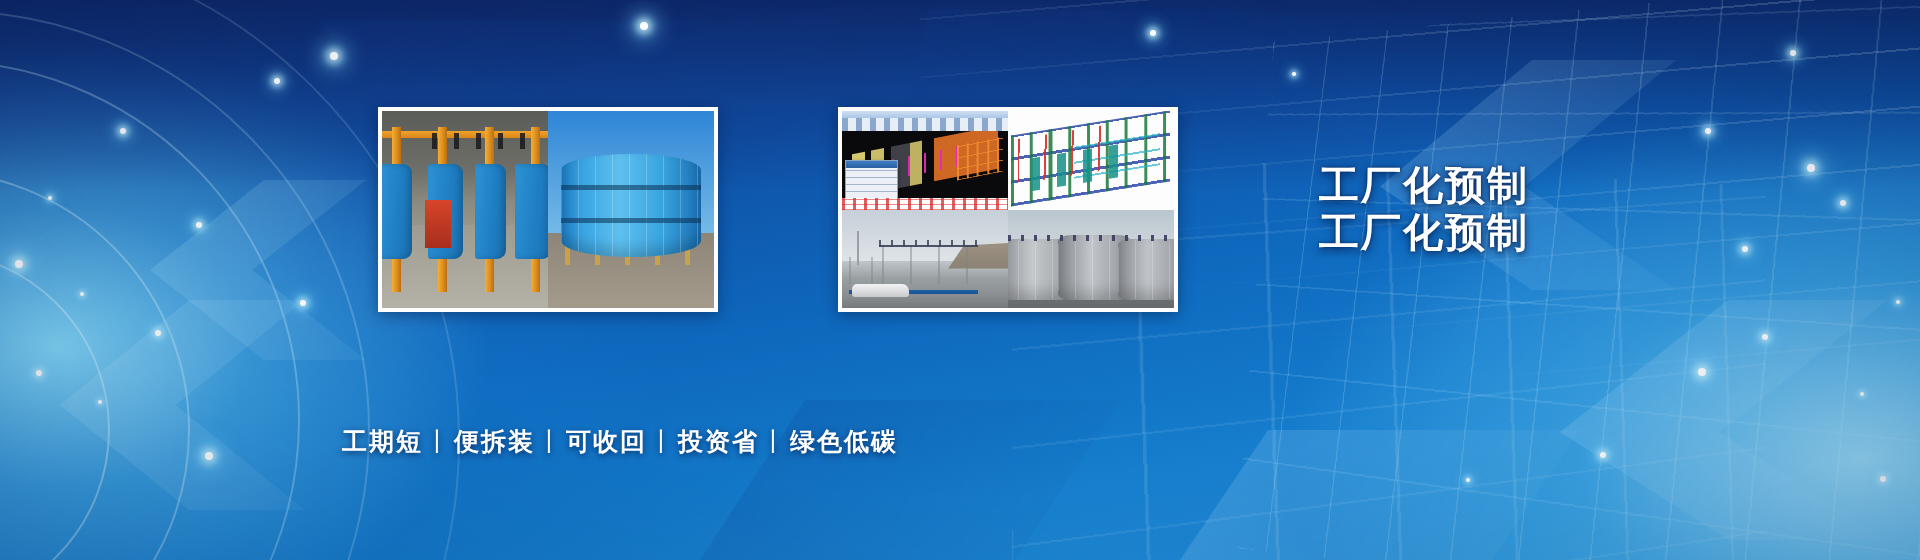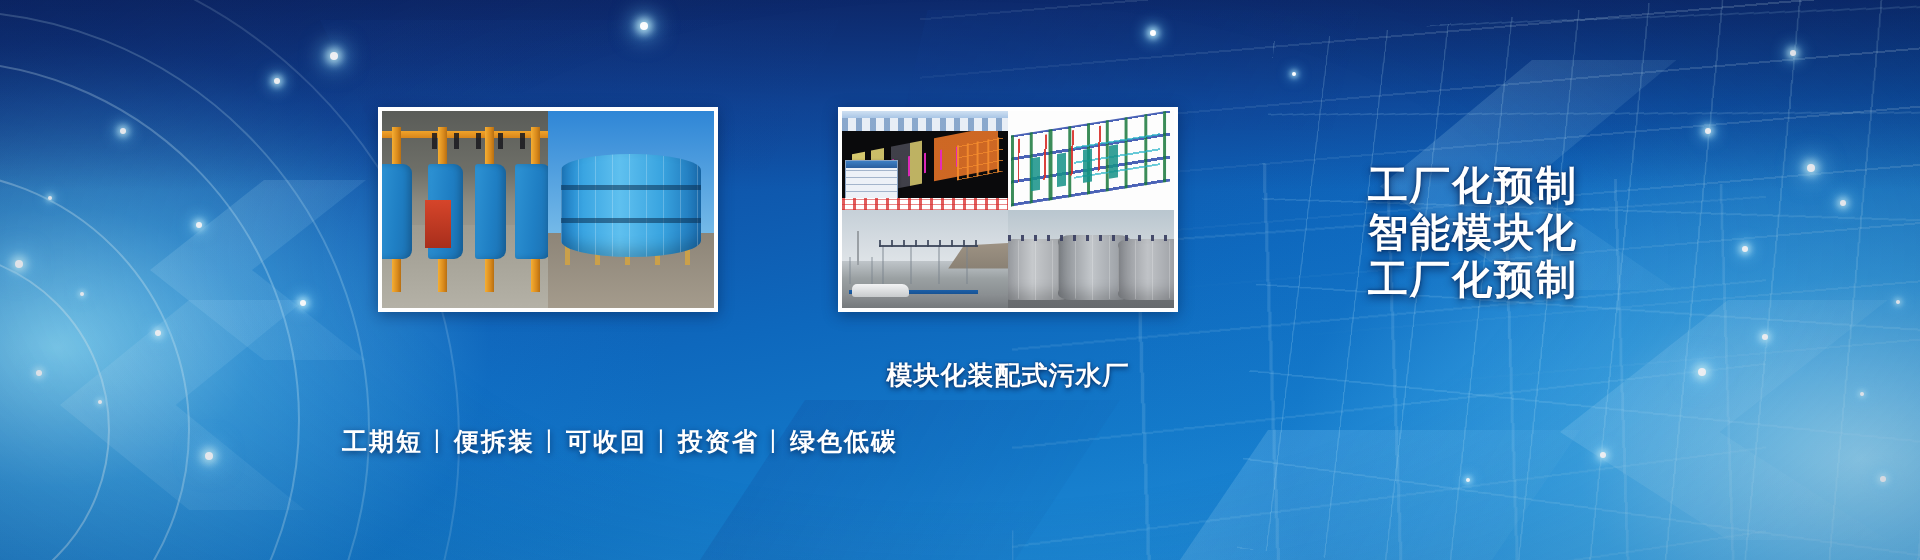--- a/index.html
+++ b/index.html
@@ -259,21 +259,21 @@
   .caption-right { left:838px; top:358px; width:340px; text-align:center; }
 
   .tagline {
     position:absolute; left:0; top:425px; width:1240px; text-align:center;
     color:#ffffff; font-size:25px; font-weight:700; letter-spacing:2px;
     text-shadow:0 2px 6px rgba(2,25,70,.75);
   }
   .tagline .sep { padding:0 2px; font-weight:400; }
 
   .slogan {
-    position:absolute; left:1368px; top:162px; width:470px;
+    position:absolute; left:1319px; top:162px; width:470px;
   }
   .slogan-line {
     color:#ffffff; font-size:40px; font-weight:700; line-height:47px;
     letter-spacing:2px; white-space:nowrap;
     text-shadow:0 3px 8px rgba(2,25,70,.85), 0 0 3px rgba(2,25,70,.7);
   }
 </style>
 </head>
 <body>
 
@@ -413,23 +413,21 @@
         </div>
         <div class="tank" style="left:66%;top:30%;width:40%;height:62%;background:linear-gradient(90deg,#8a8d92,#c0c3c7 45%,#93969b);border-radius:18% / 10%">
           <div class="ribs"></div>
         </div>
         <div style="position:absolute;left:0;top:26%;width:100%;height:6px;background:repeating-linear-gradient(90deg,rgba(55,60,95,.9) 0 3px,rgba(0,0,0,0) 3px 13px)"></div>
       </div>
 
     </div>
   </div>
 
-  <div class="caption caption-right">模块化装配式污水厂</div>
 
   <div class="tagline" id="tagline"><span>工期短</span><span class="sep">丨</span><span>便拆装</span><span class="sep">丨</span><span>可收回</span><span class="sep">丨</span><span>投资省</span><span class="sep">丨</span><span>绿色低碳</span></div>
 
   <div class="slogan" id="slogan">
       <div class="slogan-line">工厂化预制</div>
-      <div class="slogan-line">智能模块化</div>
       <div class="slogan-line">工厂化预制</div>
     </div>
 
 </div>
 
 </body></html>

